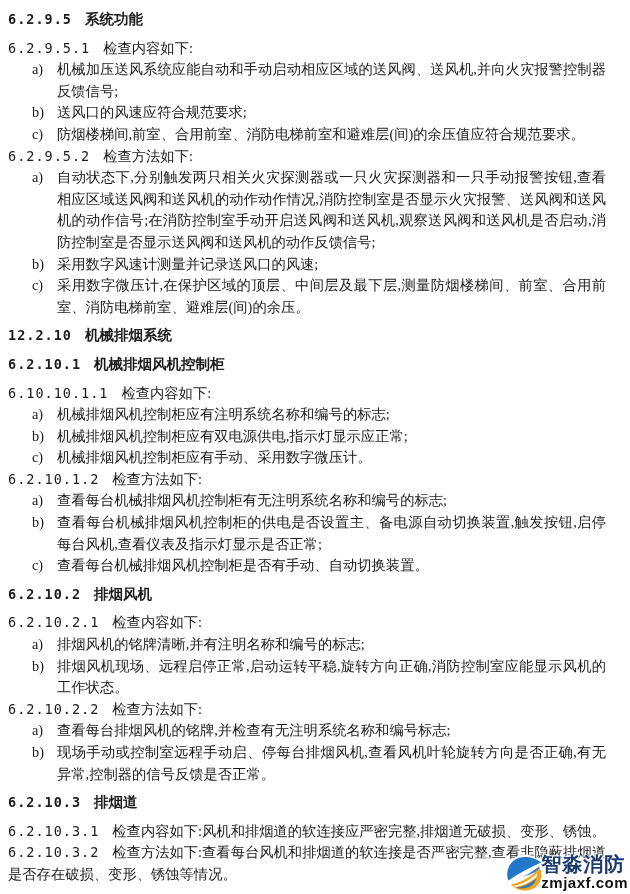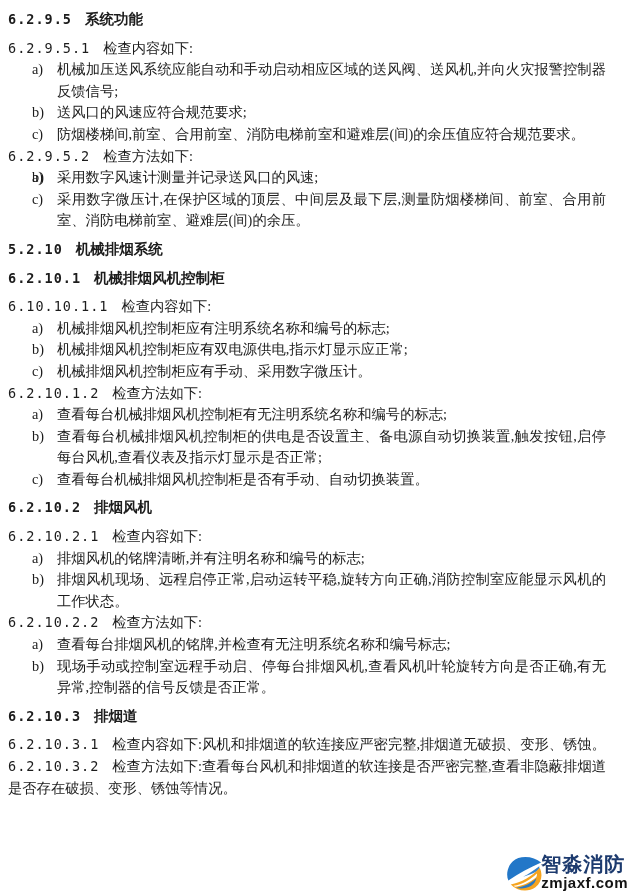--- a/index.html
+++ b/index.html
@@ -57,24 +57,24 @@
 <body>
 
 <div class="page" style="--page-bg: #ffffff; --text-color: #1c1c1c; --brand-text: #1c3a6e; --domain-text: #141414; --logo-blue: #2277c8; --logo-orange: #f6a41e; --halo: #ffffff;">
   <div id="doc">
       <div class="block heading"><span class="num">6.2.9.5</span><span class="title">系统功能</span></div>
       <div class="block para"><span class="num">6.2.9.5.1</span><span class="txt">检查内容如下:</span></div>
       <div class="block item"><span class="label">a)</span><span class="txt">机械加压送风系统应能自动和手动启动相应区域的送风阀、送风机,并向火灾报警控制器反馈信号;</span></div>
       <div class="block item"><span class="label">b)</span><span class="txt">送风口的风速应符合规范要求;</span></div>
       <div class="block item"><span class="label">c)</span><span class="txt">防烟楼梯间,前室、合用前室、消防电梯前室和避难层(间)的余压值应符合规范要求。</span></div>
       <div class="block para"><span class="num">6.2.9.5.2</span><span class="txt">检查方法如下:</span></div>
-      <div class="block item"><span class="label">a)</span></div>
+      <div class="block item"><span class="label">a)</span><span class="txt">自动状态下,分别触发两只相关火灾探测器或一只火灾探测器和一只手动报警按钮,查看相应区域送风阀和送风机的动作动作情况,消防控制室是否显示火灾报警、送风阀和送风机的动作信号;在消防控制室手动开启送风阀和送风机,观察送风阀和送风机是否启动,消防控制室是否显示送风阀和送风机的动作反馈信号;</span></div>
       <div class="block item"><span class="label">b)</span><span class="txt">采用数字风速计测量并记录送风口的风速;</span></div>
       <div class="block item"><span class="label">c)</span><span class="txt">采用数字微压计,在保护区域的顶层、中间层及最下层,测量防烟楼梯间、前室、合用前室、消防电梯前室、避难层(间)的余压。</span></div>
-      <div class="block heading"><span class="num">5.2.10</span><span class="title">机械排烟系统</span></div>
+      <div class="block heading"><span class="num">12.2.10</span><span class="title">机械排烟系统</span></div>
       <div class="block heading"><span class="num">6.2.10.1</span><span class="title">机械排烟风机控制柜</span></div>
       <div class="block para"><span class="num">6.10.10.1.1</span><span class="txt">检查内容如下:</span></div>
       <div class="block item"><span class="label">a)</span><span class="txt">机械排烟风机控制柜应有注明系统名称和编号的标志;</span></div>
       <div class="block item"><span class="label">b)</span><span class="txt">机械排烟风机控制柜应有双电源供电,指示灯显示应正常;</span></div>
       <div class="block item"><span class="label">c)</span><span class="txt">机械排烟风机控制柜应有手动、采用数字微压计。</span></div>
       <div class="block para"><span class="num">6.2.10.1.2</span><span class="txt">检查方法如下:</span></div>
       <div class="block item"><span class="label">a)</span><span class="txt">查看每台机械排烟风机控制柜有无注明系统名称和编号的标志;</span></div>
       <div class="block item"><span class="label">b)</span><span class="txt">查看每台机械排烟风机控制柜的供电是否设置主、备电源自动切换装置,触发按钮,启停每台风机,查看仪表及指示灯显示是否正常;</span></div>
       <div class="block item"><span class="label">c)</span><span class="txt">查看每台机械排烟风机控制柜是否有手动、自动切换装置。</span></div>
       <div class="block heading"><span class="num">6.2.10.2</span><span class="title">排烟风机</span></div>

